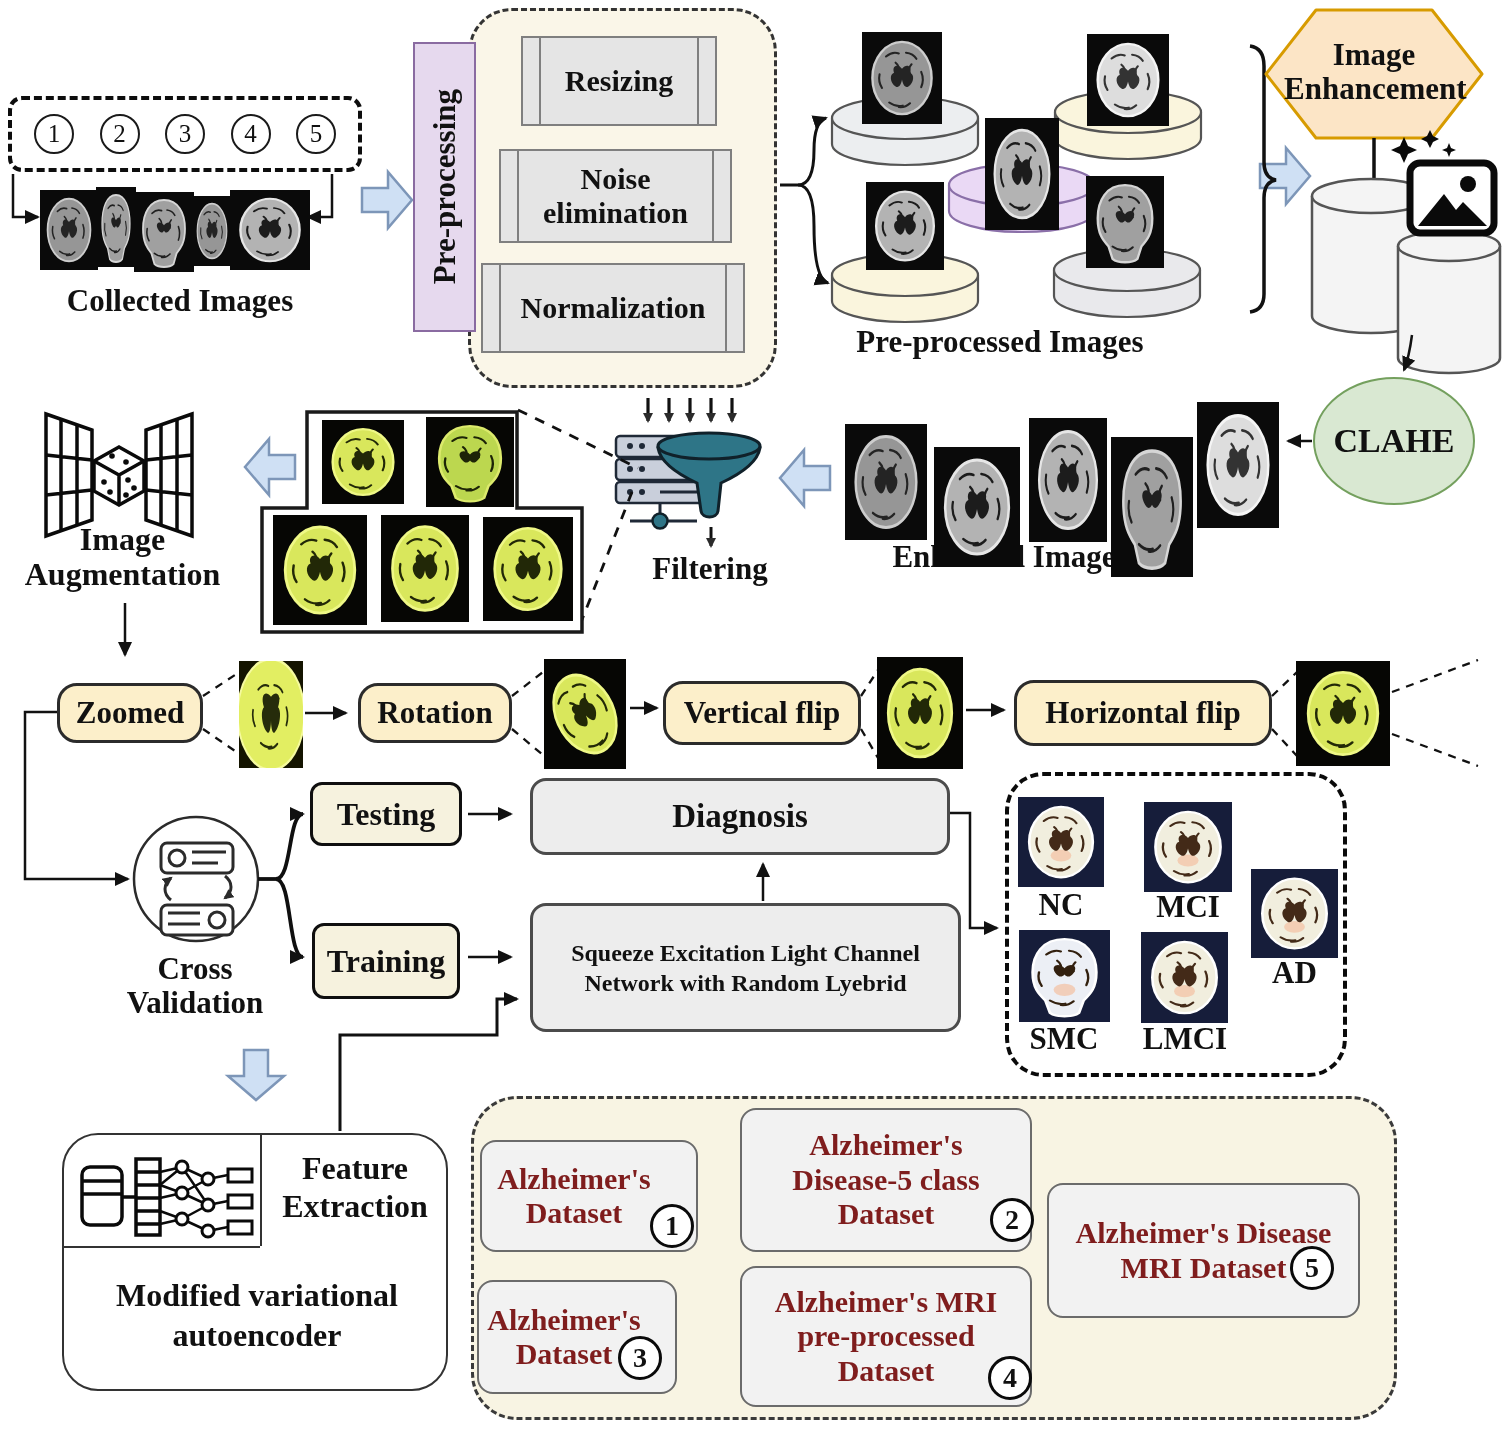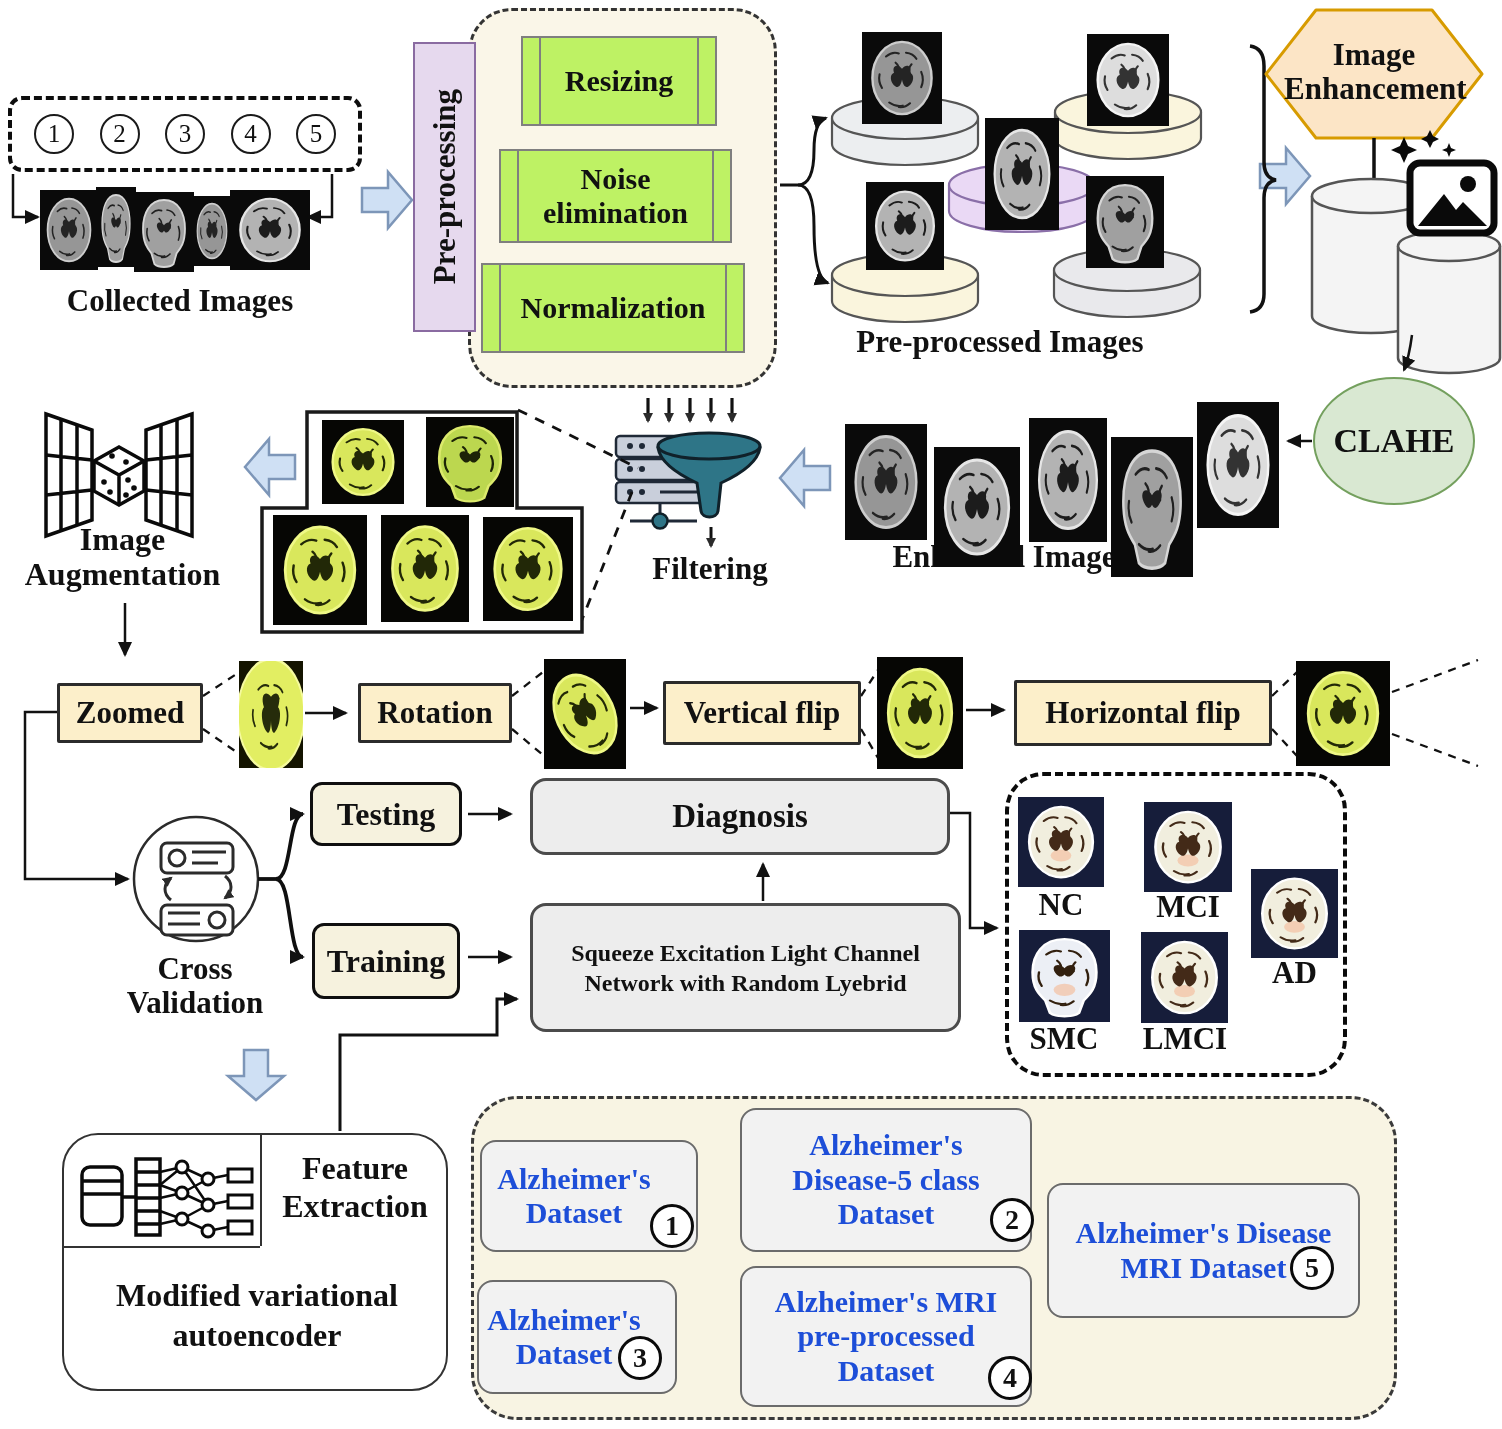--- a/index.html
+++ b/index.html
@@ -11,32 +11,32 @@
 .box{position:absolute;display:flex;align-items:center;justify-content:center;text-align:center;line-height:1.15;z-index:2}
 .brain{position:absolute;z-index:3;overflow:hidden}
 .brain svg{display:block}
 
 .fold-strip{position:absolute;left:8px;top:96px;width:354px;height:76px;border:4px dashed #0d0d0d;border-radius:14px;display:flex;align-items:center;justify-content:space-between;padding:0 22px;z-index:2}
 .fold-circle{width:40px;height:40px;border:2.5px solid #1a1a1a;border-radius:50%;background:#fff;display:flex;align-items:center;justify-content:center;font-size:25px;font-weight:400}
 
 .vlabel{position:absolute;left:413px;top:42px;width:63px;height:290px;background:#e6d9ee;border:2px solid #8a6ba1;display:flex;align-items:center;justify-content:center;z-index:3}
 .vlabel span{writing-mode:vertical-rl;transform:rotate(180deg);font-size:31px;white-space:nowrap}
 .preproc-panel{position:absolute;left:468px;top:8px;width:309px;height:380px;background:#faf6e8;border:3px dashed #333;border-radius:44px;z-index:2}
-.pbox{position:absolute;background:#bef264;border:2px solid #7f7f7f;display:flex;align-items:center;justify-content:center;text-align:center;font-size:30px;line-height:1.12;z-index:3}
+.pbox{position:absolute;background:#e5e5e5;border:2px solid #7f7f7f;display:flex;align-items:center;justify-content:center;text-align:center;font-size:30px;line-height:1.12;z-index:3}
 .pbox::before,.pbox::after{content:'';position:absolute;top:0;bottom:0;border-left:2px solid #7f7f7f}
 .pbox::before{left:16px}
 .pbox::after{right:16px}
 
-.step{background:#fcefca;border:3px solid #2b2b2b;border-radius:2px;font-size:31px}
+.step{background:#fcefca;border:3px solid #2b2b2b;border-radius:20px;font-size:31px}
 .split-box{background:#f6f2de;border:3.5px solid #0f0f0f;border-radius:12px;font-size:32px}
 .node-box{background:#ededed;border:3px solid #4b4b4b;border-radius:16px}
 .clahe{position:absolute;left:1313px;top:377px;width:162px;height:128px;background:#d9e8d2;border:2.5px solid #74a05e;border-radius:50%;display:flex;align-items:center;justify-content:center;font-size:34px;z-index:2}
 .classes-panel{position:absolute;left:1005px;top:772px;width:342px;height:305px;border:4px dashed #0a0a0a;border-radius:38px;background:#fff;z-index:2}
 .datasets-panel{position:absolute;left:471px;top:1096px;width:926px;height:324px;background:#f8f4e3;border:3px dashed #3a3a3a;border-radius:46px;z-index:2}
-.ds-box{position:absolute;background:#f2f2f2;border:2.5px solid #6b6b6b;border-radius:16px;display:flex;align-items:center;justify-content:center;text-align:center;font-size:30px;line-height:1.15;color:#1d4ed8;z-index:3;padding:4px 14px}
+.ds-box{position:absolute;background:#f2f2f2;border:2.5px solid #6b6b6b;border-radius:16px;display:flex;align-items:center;justify-content:center;text-align:center;font-size:30px;line-height:1.15;color:#7f1d1d;z-index:3;padding:4px 14px}
 .num-circle{position:absolute;width:44px;height:44px;background:#fff;border:3px solid #0a0a0a;border-radius:50%;display:flex;align-items:center;justify-content:center;font-size:28px;z-index:4}
 .feature-box{position:absolute;left:62px;top:1133px;width:386px;height:258px;background:#fff;border:2.5px solid #333;border-radius:36px;z-index:2}
 .fe-div-v{position:absolute;left:196px;top:0;height:111px;border-left:2px solid #333}
 .fe-div-h{position:absolute;left:0;top:111px;width:196px;border-top:2px solid #333}
 .fe-title{position:absolute;left:196px;top:14px;width:190px;text-align:center;font-size:32px;line-height:1.2}
 .fe-sub{position:absolute;left:8px;top:140px;width:370px;text-align:center;font-size:32px;line-height:1.25}
 </style>
 </head>
 <body>
 

